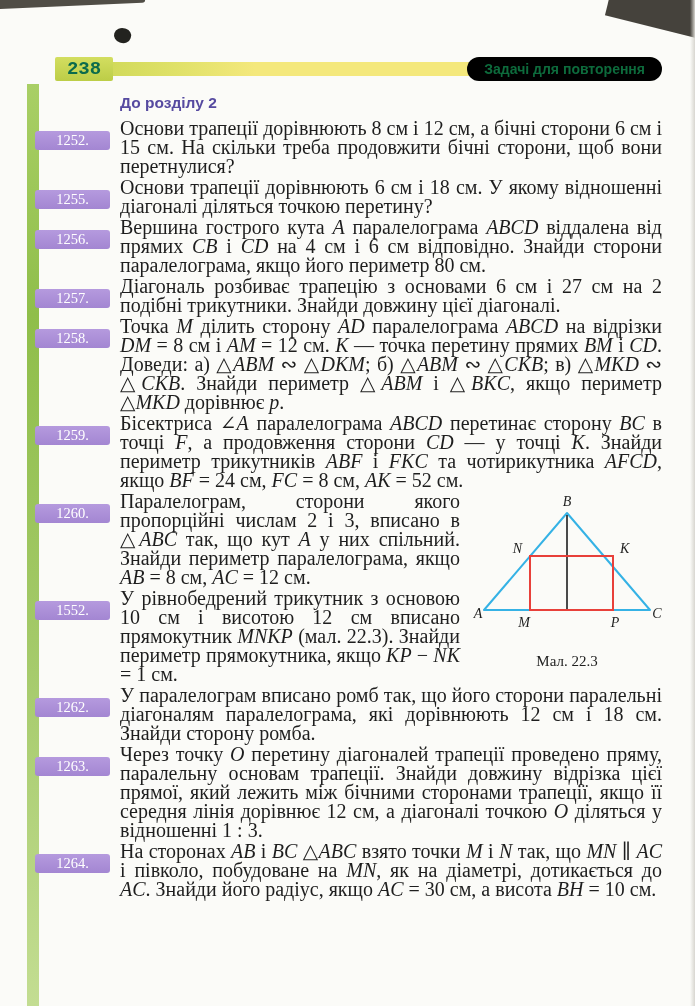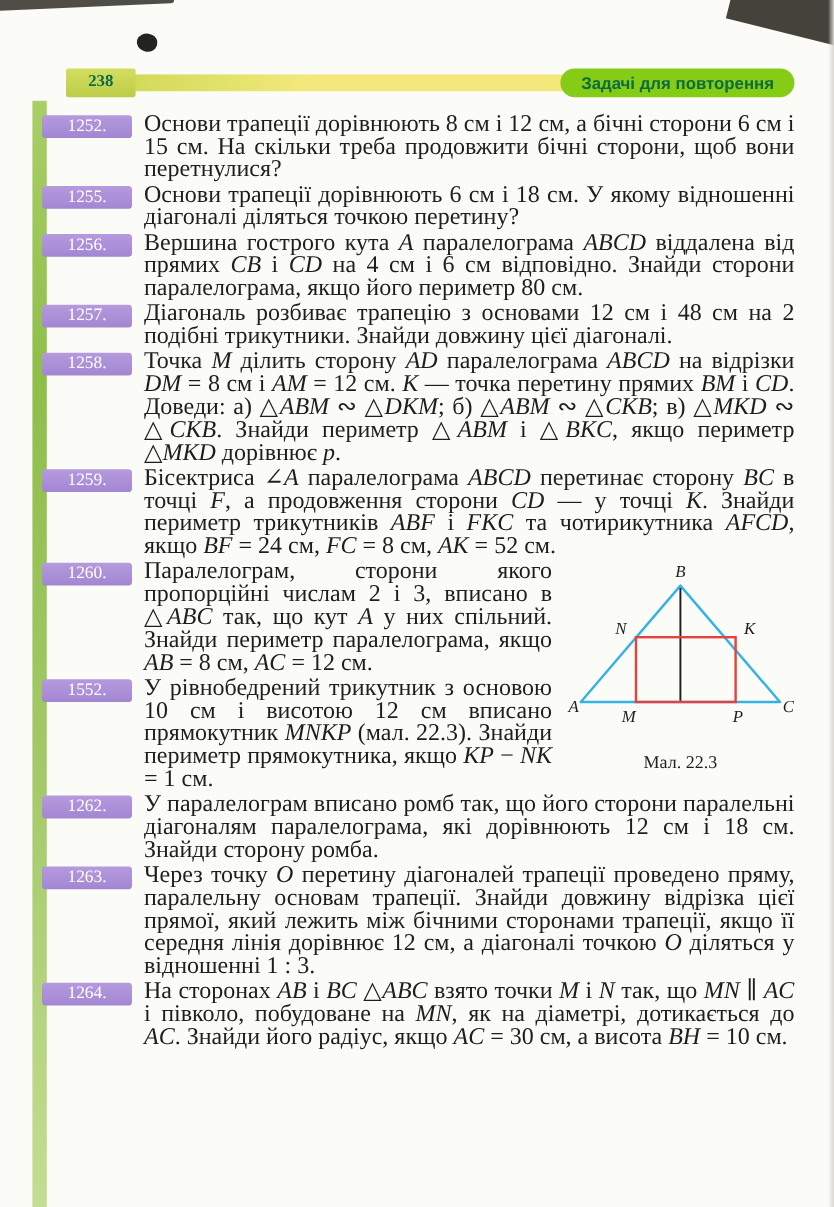--- a/index.html
+++ b/index.html
@@ -19,39 +19,39 @@
              background:#23231f; border-radius:55% 45% 50% 50%; transform:rotate(18deg); }
   .edge-right { position:absolute; right:0; top:0; bottom:0; width:5px;
              background:linear-gradient(to left,#d8d6d0,rgba(255,255,255,0)); }
 
   
   .header-bar { position:absolute; top:57px; left:55px; width:607px; height:24px; }
   .bar-strip { position:absolute; left:30px; right:10px; top:5px; height:14px;
              background:linear-gradient(90deg,#ccd755 0,#dfe168 90px,#f4e87c 170px,#f4e87c 100%); }
   .page-num-block { position:absolute; left:0; top:0; width:58px; height:24px;
              background:linear-gradient(180deg,#d3de60,#bccd47);
-             color:#0b6b4c; font-family:Liberation Serif, serif; font-weight:bold;
-             font-size:14px; text-align:center; line-height:24px; border-radius:2px; }
+             color:#0b6b4c; font-family:Liberation Mono, monospace; font-weight:bold;
+             font-size:19px; text-align:center; line-height:24px; border-radius:2px; }
   .header-pill { position:absolute; right:0; top:0; height:24px; padding:0 17px;
-             border-radius:12px; background:#84cc16;
+             border-radius:12px; background:#000000;
              color:#0d6b3c; font-family:"Liberation Sans",sans-serif; font-weight:bold;
              font-size:14px; line-height:24px; }
 
   
   .green-strip { position:absolute; left:27px; top:84px; bottom:0; width:12px;
              background:linear-gradient(180deg,#a9cf66 0,#8fbe4a 25%,#a3c968 60%,#c3dd92 100%); }
 
   
   .content { position:absolute; left:120px; top:94px; width:542px; }
   .section-heading { font-family:"Liberation Sans",sans-serif; font-weight:bold;
              color:#564aa0; font-size:15.5px; margin:0 0 7px 0; }
   .problem { position:relative; margin-bottom:2px; }
   .ptext { font-size:20px; line-height:19px; text-align:justify; }
   .ptext i { font-style:italic; }
-  .badge { position:absolute; left:-85px; top:2px; width:75px; height:19px;
+  .badge { position:absolute; left:-85px; top:12px; width:75px; height:19px;
              background:linear-gradient(180deg,#b59ade,#a386d2);
              border-radius:3px; color:#ffffff; text-align:center;
              font-size:14.5px; line-height:19px; }
 
   
   .figure { float:right; width:190px; margin:2px 0 6px 12px; text-align:center; }
   .figure svg { display:block; margin:0 auto; }
   .fig-caption { font-size:15px; line-height:19px; margin-top:13px; }
   .fig-label { font-family:"Liberation Serif","DejaVu Serif",serif;
              font-style:italic; font-size:14px; fill:#1e1e1e; }
@@ -66,41 +66,42 @@
 
 <div class="header-bar">
   <div class="bar-strip"></div>
   <div class="page-num-block">238</div>
   <div class="header-pill">Задачі для повторення</div>
 </div>
 
 <div class="green-strip"></div>
 
 <div class="content">
+  <div class="section-heading">До розділу 2</div>
 
   <div class="problem">
     <span class="badge">1252.</span>
     <div class="ptext">Основи трапеції дорівнюють 8 см і 12 см, а бічні сторони 6 см і 15 см. На скільки треба продовжити бічні сторони, щоб вони перетнулися?</div>
   </div>
 
 
 
   <div class="problem">
     <span class="badge">1255.</span>
     <div class="ptext">Основи трапеції дорівнюють 6 см і 18 см. У якому відношенні діагоналі діляться точкою перетину?</div>
   </div>
 
   <div class="problem">
     <span class="badge">1256.</span>
     <div class="ptext">Вершина гострого кута <i>A</i> паралелограма <i>ABCD</i> віддалена від прямих <i>CB</i> і <i>CD</i> на 4 см і 6 см відповідно. Знайди сторони паралелограма, якщо його периметр 80 см.</div>
   </div>
 
   <div class="problem">
     <span class="badge">1257.</span>
-    <div class="ptext">Діагональ розбиває трапецію з основами 12 см і 48 см на 2 подібні трикутники. Знайди довжину цієї діагоналі.</div>
+    <div class="ptext">Діагональ розбиває трапецію з основами 6 см і 27 см на 2 подібні трикутники. Знайди довжину цієї діагоналі.</div>
   </div>
 
   <div class="problem">
     <span class="badge">1258.</span>
     <div class="ptext">Точка <i>M</i> ділить сторону <i>AD</i> паралелограма <i>ABCD</i> на відрізки <i>DM</i> = 8 см і <i>AM</i> = 12 см. <i>K</i> — точка перетину прямих <i>BM</i> і <i>CD</i>. Доведи: а) △<i>ABM</i> ∾ △<i>DKM</i>; б) △<i>ABM</i> ∾ △<i>CKB</i>; в) △<i>MKD</i> ∾ △<i>CKB</i>. Знайди периметр △<i>ABM</i> і △<i>BKC</i>, якщо периметр △<i>MKD</i> дорівнює <i>p</i>.</div>
   </div>
 
   <div class="problem">
     <span class="badge">1259.</span>
     <div class="ptext">Бісектриса ∠<i>A</i> паралелограма <i>ABCD</i> перетинає сторону <i>BC</i> в точці <i>F</i>, а продовження сторони <i>CD</i> — у точці <i>K</i>. Знайди периметр трикутників <i>ABF</i> і <i>FKC</i> та чотирикутника <i>AFCD</i>, якщо <i>BF</i> = 24 см, <i>FC</i> = 8 см, <i>AK</i> = 52 см.</div>

